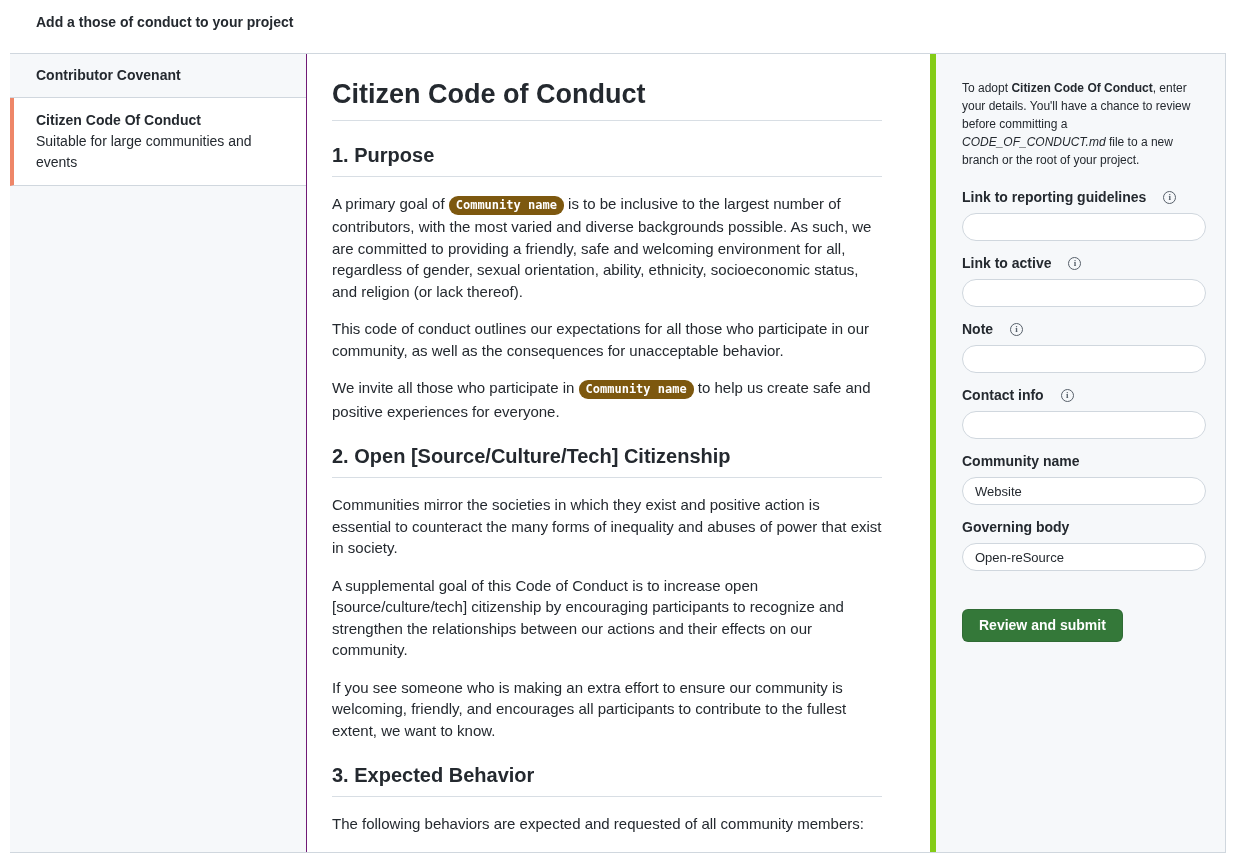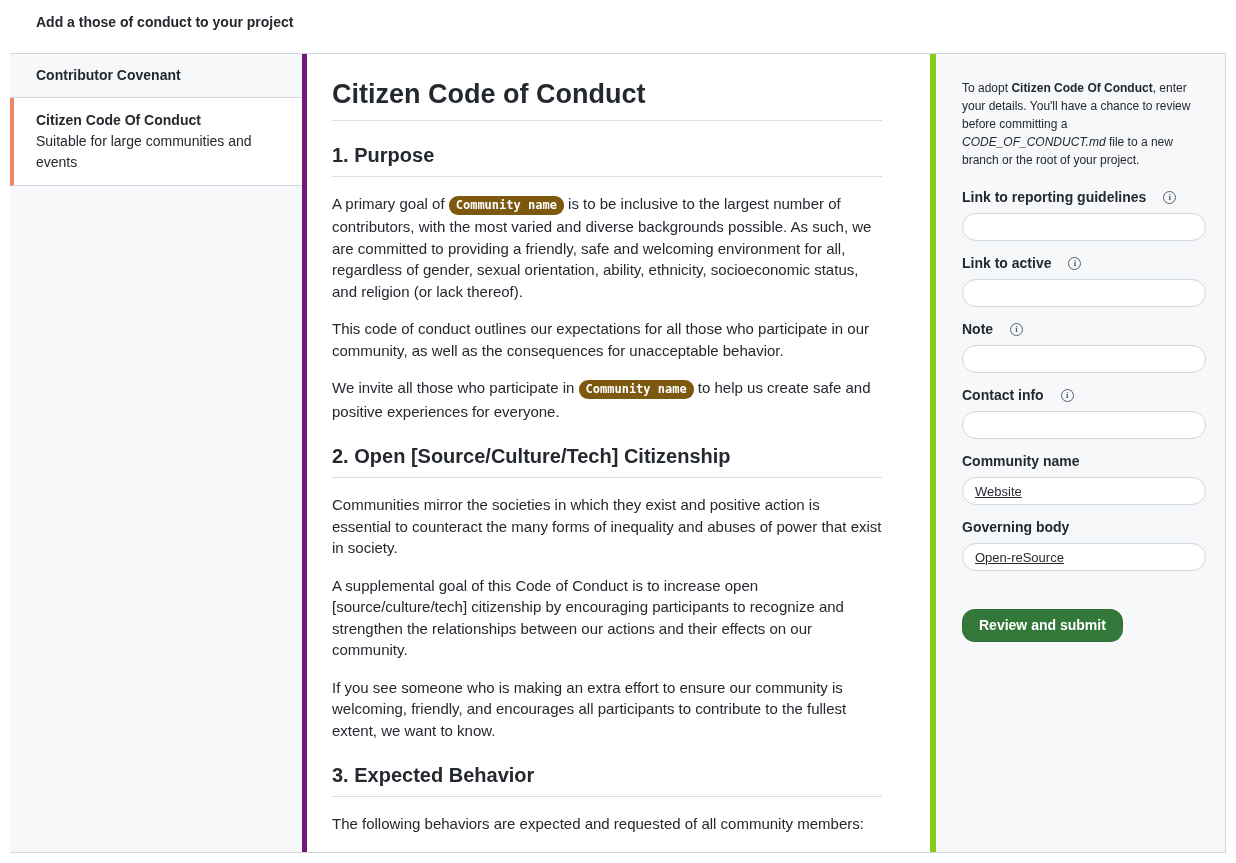--- a/index.html
+++ b/index.html
@@ -6,21 +6,21 @@
   html,body { width:1236px; height:863px; overflow:hidden; background:#ffffff;
     font-family:"Liberation Sans","DejaVu Sans",sans-serif; color:#24292f; }
 
   .page-header { height:53px; padding:14px 0 0 36px; background:#fff; }
   .page-header h1 { font-size:14px; font-weight:700; color:#24292f; }
 
   .container { margin:0 10px; height:800px; display:flex;
     border-top:1px solid #d0d7de; border-bottom:1px solid #d0d7de; border-right:1px solid #d0d7de; }
 
   
-  .picker { width:297px; background:#f6f8fa; border-right:5px solid #701a75; flex:none; }
+  .picker { width:297px; background:#f6f8fa; border-right:1px solid #701a75; flex:none; }
   .picker-item { padding:11px 16px 11px 26px; border-bottom:1px solid #d0d7de;
     font-size:14px; line-height:21px; cursor:pointer; }
   .picker-item .t { font-weight:700; }
   .picker-item.selected { background:#ffffff; border-left:4px solid #ee8668;
     padding:12px 16px 12px 22px; }
 
   
   .doc-col { flex:1; background:#fff; overflow:hidden; }
   .md { width:550px; margin:24px 0 0 25px; }
   .md h2 { font-size:27px; font-weight:600; line-height:1.25;
@@ -40,23 +40,23 @@
   .form-intro { font-size:12px; line-height:18px; color:#24292f; margin-bottom:18px; }
   .fgroup { margin-bottom:12px; }
   .flabel { font-size:14px; font-weight:700; line-height:20px; margin-bottom:6px;
     display:flex; align-items:center; gap:17px; }
   .info { display:inline-flex; align-items:center; justify-content:center;
     width:13px; height:13px; border:1px solid #57606a; border-radius:50%;
     color:#57606a; font-size:9px; font-weight:700; font-style:normal; flex:none;
     font-family:"Liberation Serif","DejaVu Serif",serif; cursor:pointer; }
   .fld { width:244px; height:28px; border:1px solid #d0d7de; border-radius:14px;
     background:#ffffff; padding:0 12px; font-size:13px; color:#24292f;
-    font-family:inherit; outline:none; display:block;text-decoration:underline; }
+    font-family:inherit; outline:none; display:block; }
   .submit-btn { margin-top:26px; display:inline-block; background:#347839; color:#ffffff;
-    border:1px solid rgba(27,31,36,0.15); border-radius:13px; padding:7px 16px 8px;
+    border:1px solid rgba(27,31,36,0.15); border-radius:6px; padding:7px 16px 8px;
     font-size:14px; font-weight:700; font-family:inherit; cursor:pointer; }
 </style>
 </head>
 <body>
 
 <header class="page-header">
   <h1>Add a those of conduct to your project</h1>
 </header>
 
 <div class="container">

